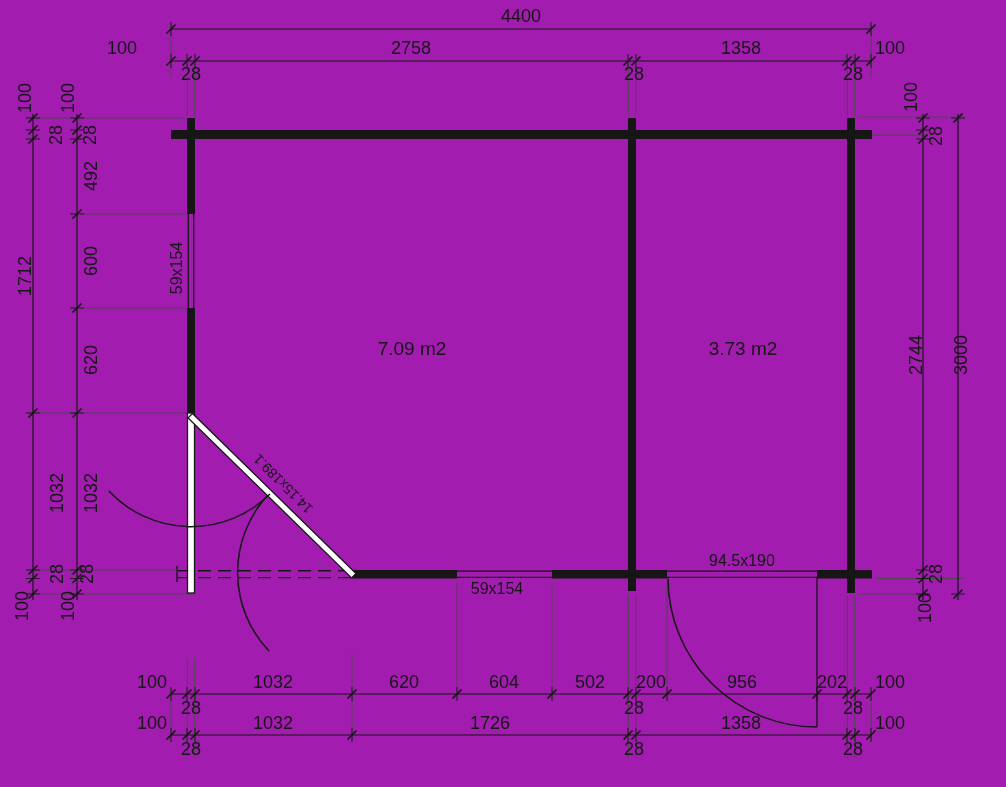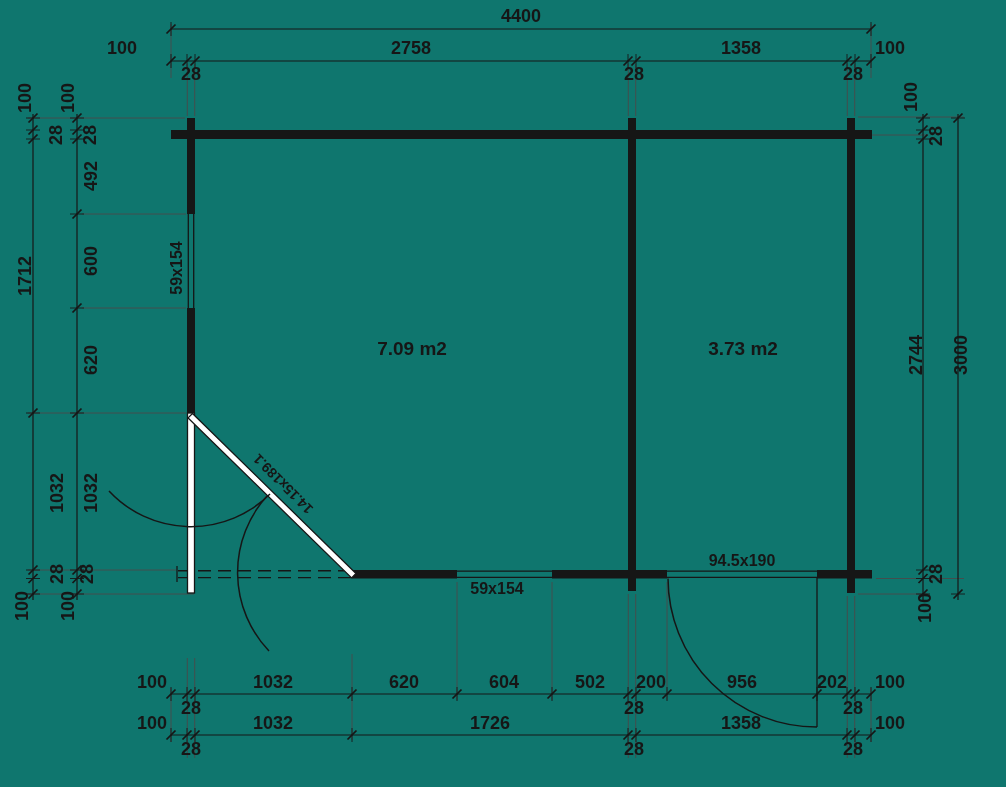--- a/index.html
+++ b/index.html
@@ -1,16 +1,16 @@
 <!DOCTYPE html>
 <html><head>
 <meta charset="utf-8">
 <style>
   html,body{margin:0;padding:0;background:#ffffff;}
-  .page{width:1006px;height:787px;background:#0f766e;position:relative;overflow:hidden;font-weight:bold;}
+  .page{width:1006px;height:787px;background:#a21caf;position:relative;overflow:hidden;}
   svg{display:block;}
   .wall{fill:#161616;stroke:none;}
   .thin{stroke:#161616;stroke-width:1.3;fill:none;}
   .leaf{fill:#ffffff;stroke:#161616;stroke-width:1.3;}
   .dash{stroke:#161616;stroke-width:1.4;stroke-dasharray:13 7;fill:none;}
   .arc{stroke:#161616;stroke-width:1.5;fill:none;}
   .ext{stroke:#4a4a4a;stroke-width:0.9;}
   .dimline{stroke:#161616;stroke-width:1.2;}
   .tick{stroke:#161616;stroke-width:1.7;}
   .stub{stroke:#161616;stroke-width:0.9;}

